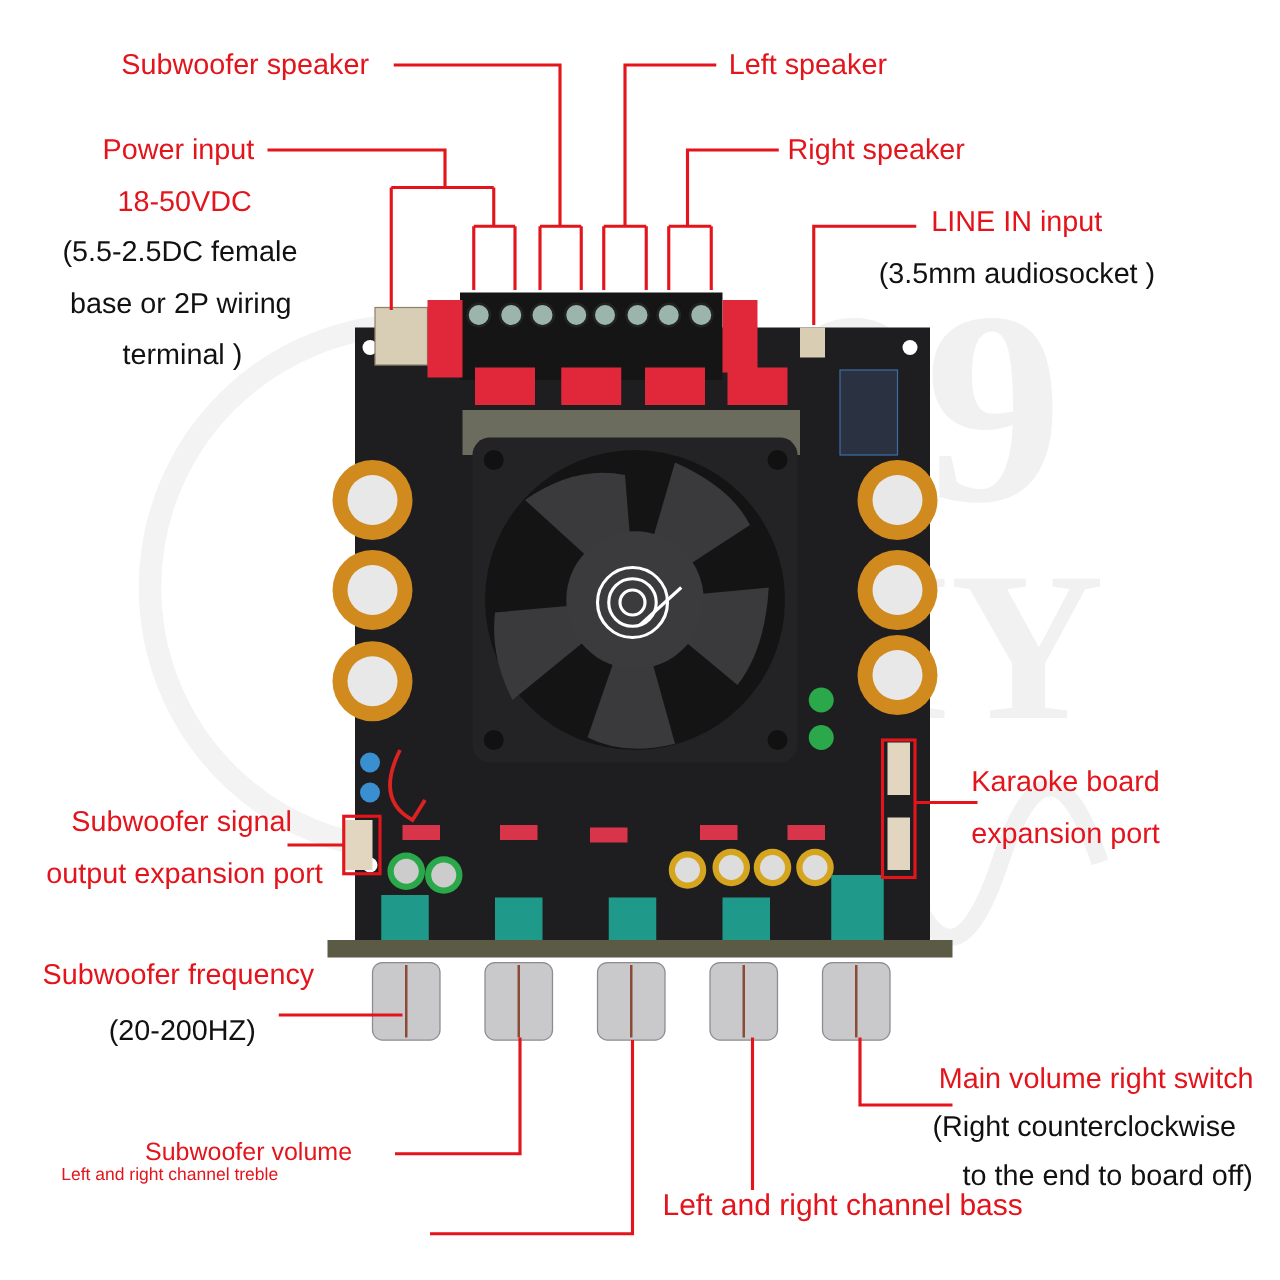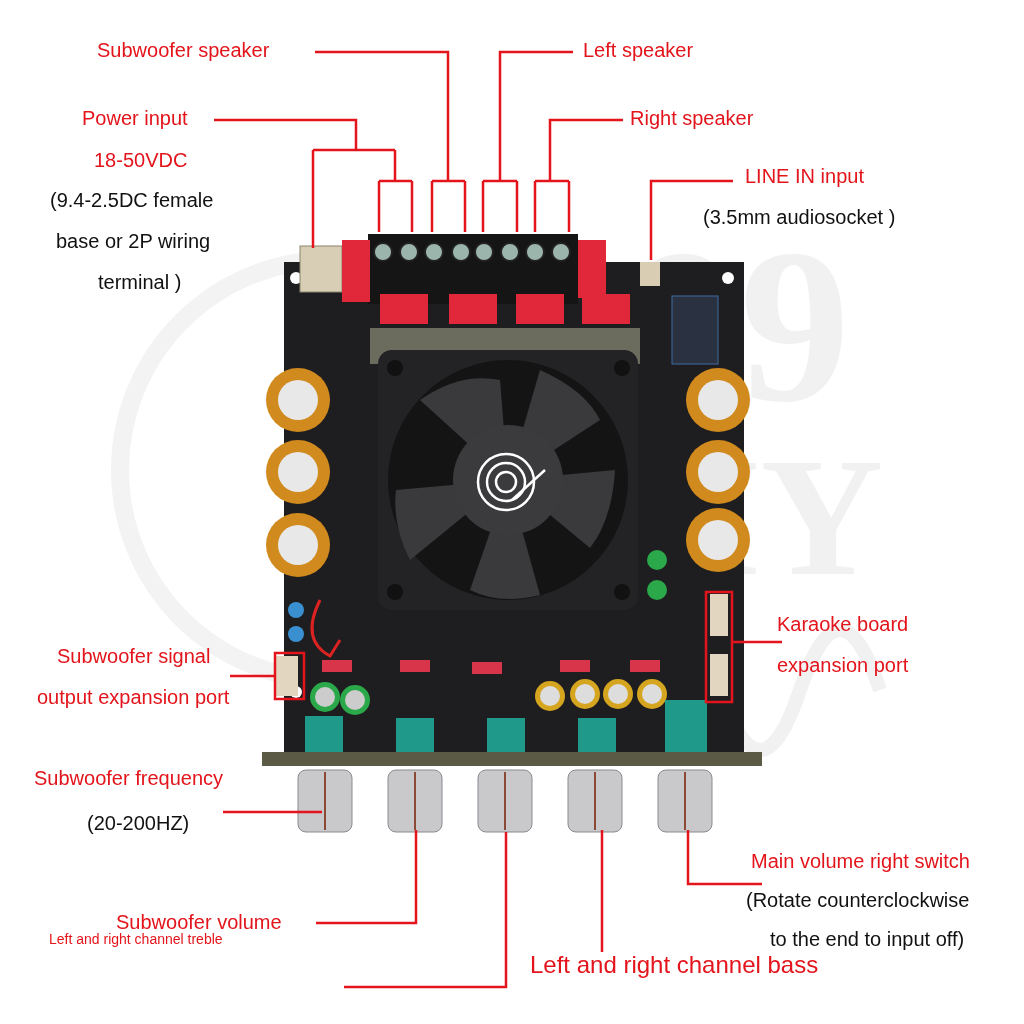--- a/index.html
+++ b/index.html
@@ -1,17 +1,17 @@
 <!DOCTYPE html>
 <html><head>
 <meta charset="utf-8">
 <style>
   html,body{margin:0;padding:0;background:#ffffff;}
   body{width:1024px;height:1024px;position:relative;overflow:hidden;font-family:"Liberation Sans",sans-serif;}
-  .lbl{position:absolute;font-size:20px;white-space:nowrap;line-height:1;}
+  .lbl{position:absolute;font-size:23px;white-space:nowrap;line-height:1;}
   .red{color:#e3141b;}
   .blk{color:#111111;}
   svg{position:absolute;left:0;top:0;}
   .wm{position:absolute;color:#f1f1f1;font-family:"Liberation Serif",serif;font-weight:bold;}
 </style>
 </head>
 <body>
 
 <div class="wm" style="left:630px;top:200px;font-size:220px;">99</div>
 <div class="wm" style="left:600px;top:420px;font-size:170px;">MY</div>
@@ -168,29 +168,29 @@
 
     <path d="M688 830 V884 H762"></path>
   </g>
 </svg>
 
 <div class="lbl red" style="left:97px;top:40px;">Subwoofer speaker</div>
 <div class="lbl red" style="left:583px;top:40px;">Left speaker</div>
 <div class="lbl red" style="left:630px;top:108px;">Right speaker</div>
 <div class="lbl red" style="left:82px;top:108px;">Power input</div>
 <div class="lbl red" style="left:94px;top:150px;">18-50VDC</div>
-<div class="lbl blk" style="left:50px;top:190px;">(9.4-2.5DC female</div>
+<div class="lbl blk" style="left:50px;top:190px;">(5.5-2.5DC female</div>
 <div class="lbl blk" style="left:56px;top:231px;">base or 2P wiring</div>
 <div class="lbl blk" style="left:98px;top:272px;">terminal )</div>
 <div class="lbl red" style="left:745px;top:166px;">LINE IN input</div>
 <div class="lbl blk" style="left:703px;top:207px;">(3.5mm audiosocket )</div>
 <div class="lbl red" style="left:777px;top:614px;text-align:right;">Karaoke board</div>
 <div class="lbl red" style="left:777px;top:655px;">expansion port</div>
 <div class="lbl red" style="left:57px;top:646px;">Subwoofer signal</div>
 <div class="lbl red" style="left:37px;top:687px;">output expansion port</div>
 <div class="lbl red" style="left:34px;top:768px;">Subwoofer frequency</div>
 <div class="lbl blk" style="left:87px;top:813px;">(20-200HZ)</div>
 <div class="lbl red" style="left:116px;top:912px;font-size:20px;">Subwoofer volume</div>
 <div class="lbl red" style="left:49px;top:932px;font-size:14px;">Left and right channel treble</div>
 <div class="lbl red" style="left:530px;top:953px;font-size:24px;">Left and right channel bass</div>
 <div class="lbl red" style="left:751px;top:851px;">Main volume right switch</div>
-<div class="lbl blk" style="left:746px;top:890px;">(Rotate counterclockwise</div>
-<div class="lbl blk" style="left:770px;top:929px;">to the end to input off)</div>
+<div class="lbl blk" style="left:746px;top:890px;">(Right counterclockwise</div>
+<div class="lbl blk" style="left:770px;top:929px;">to the end to board off)</div>
 
 </body></html>

